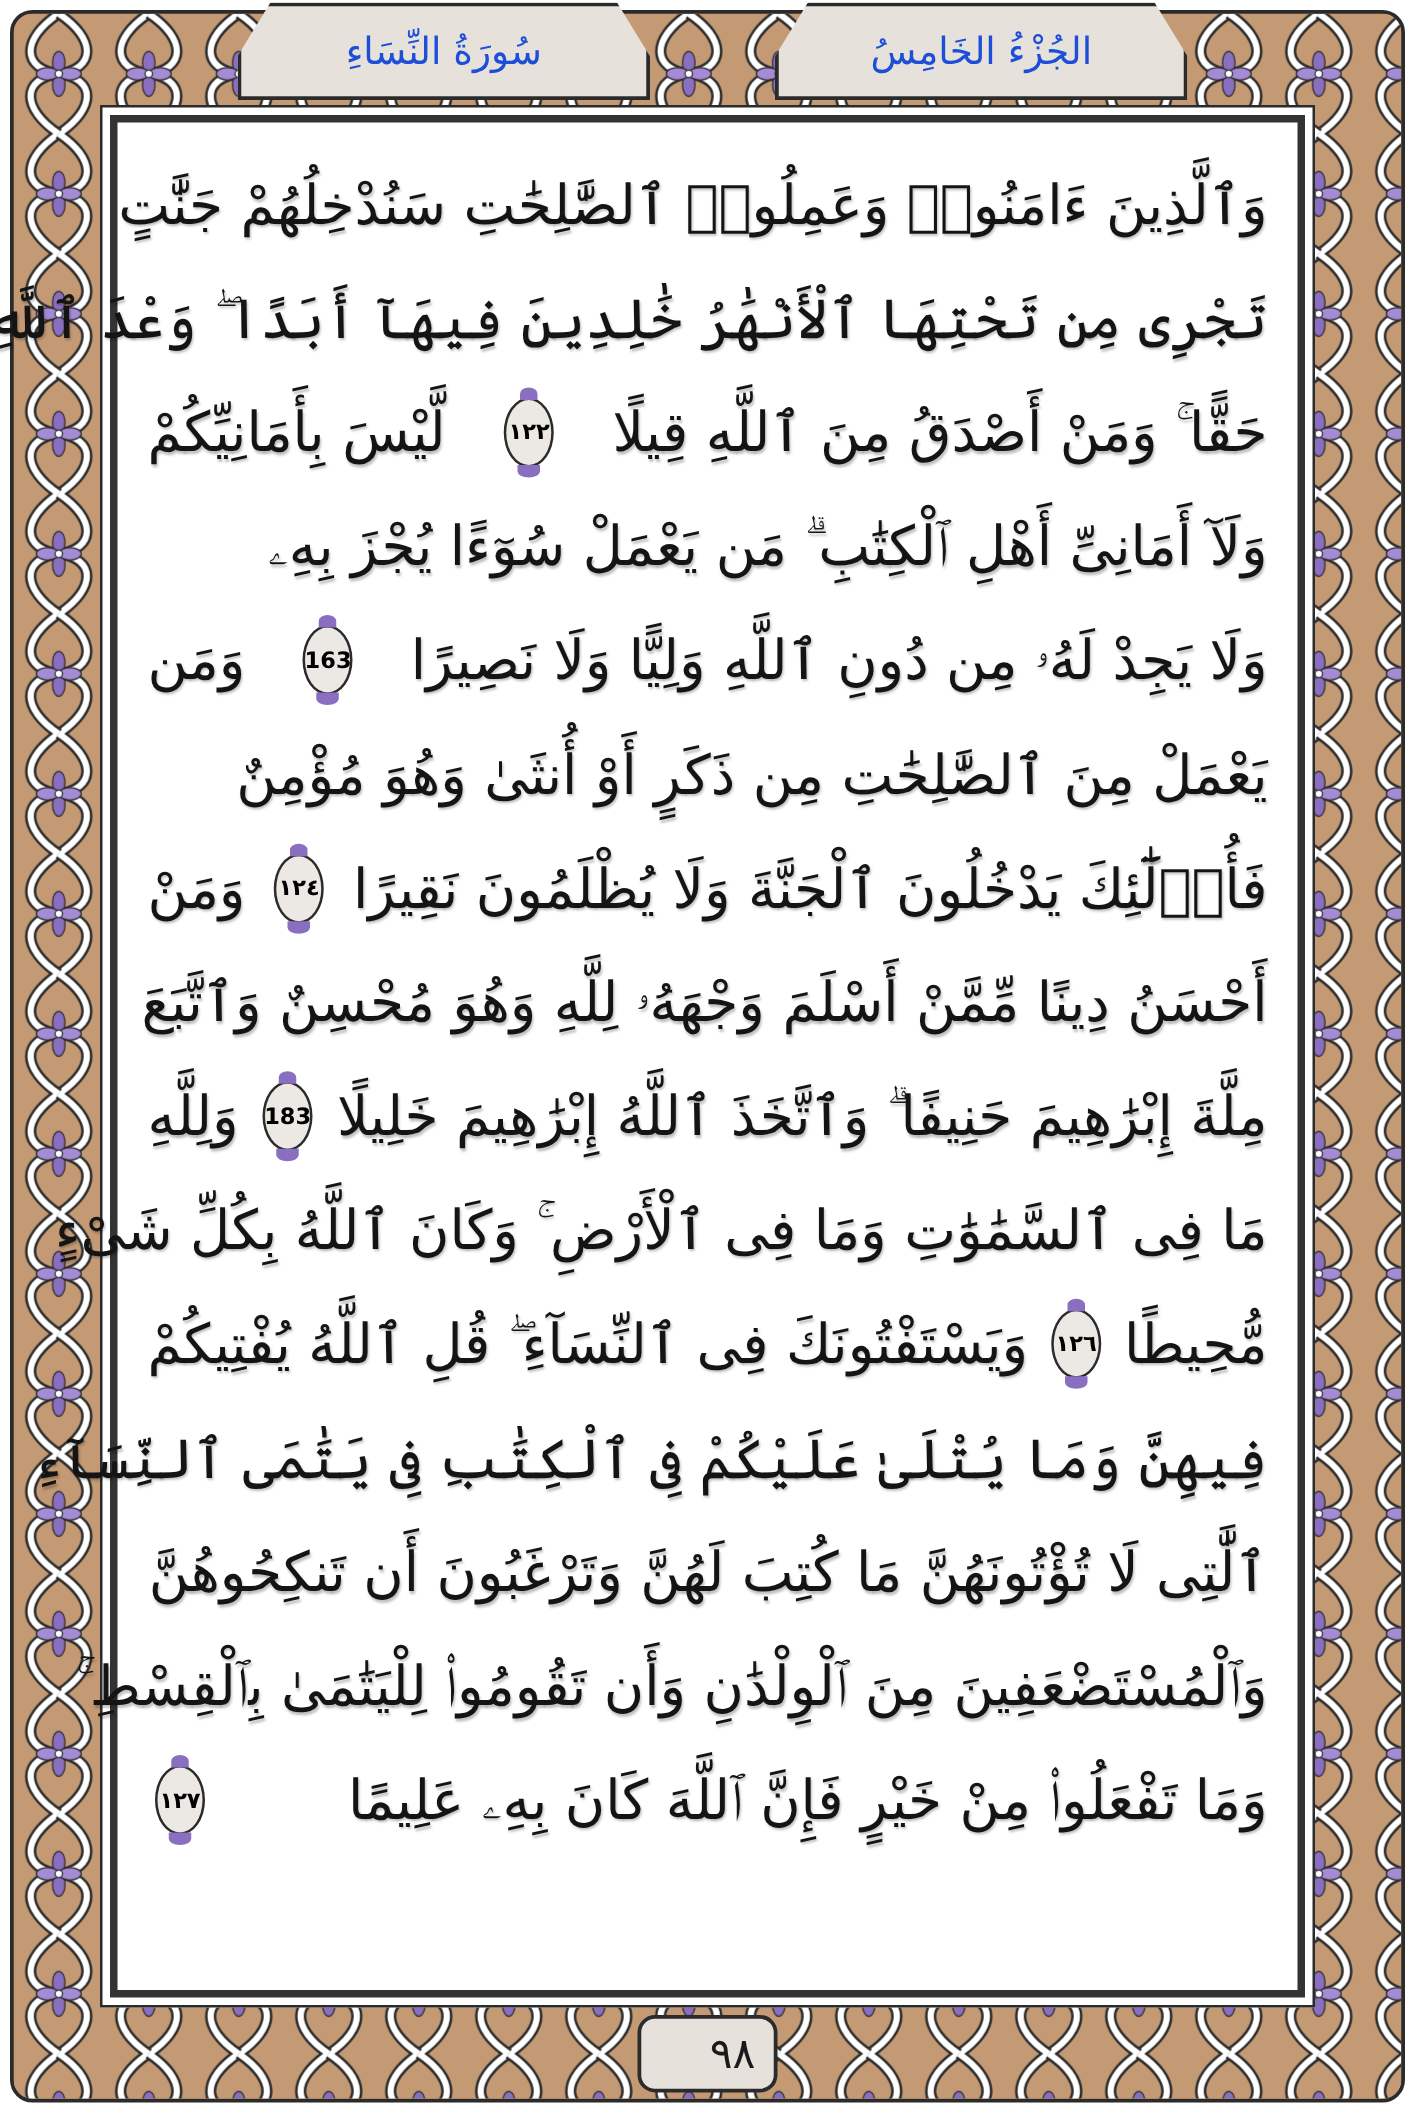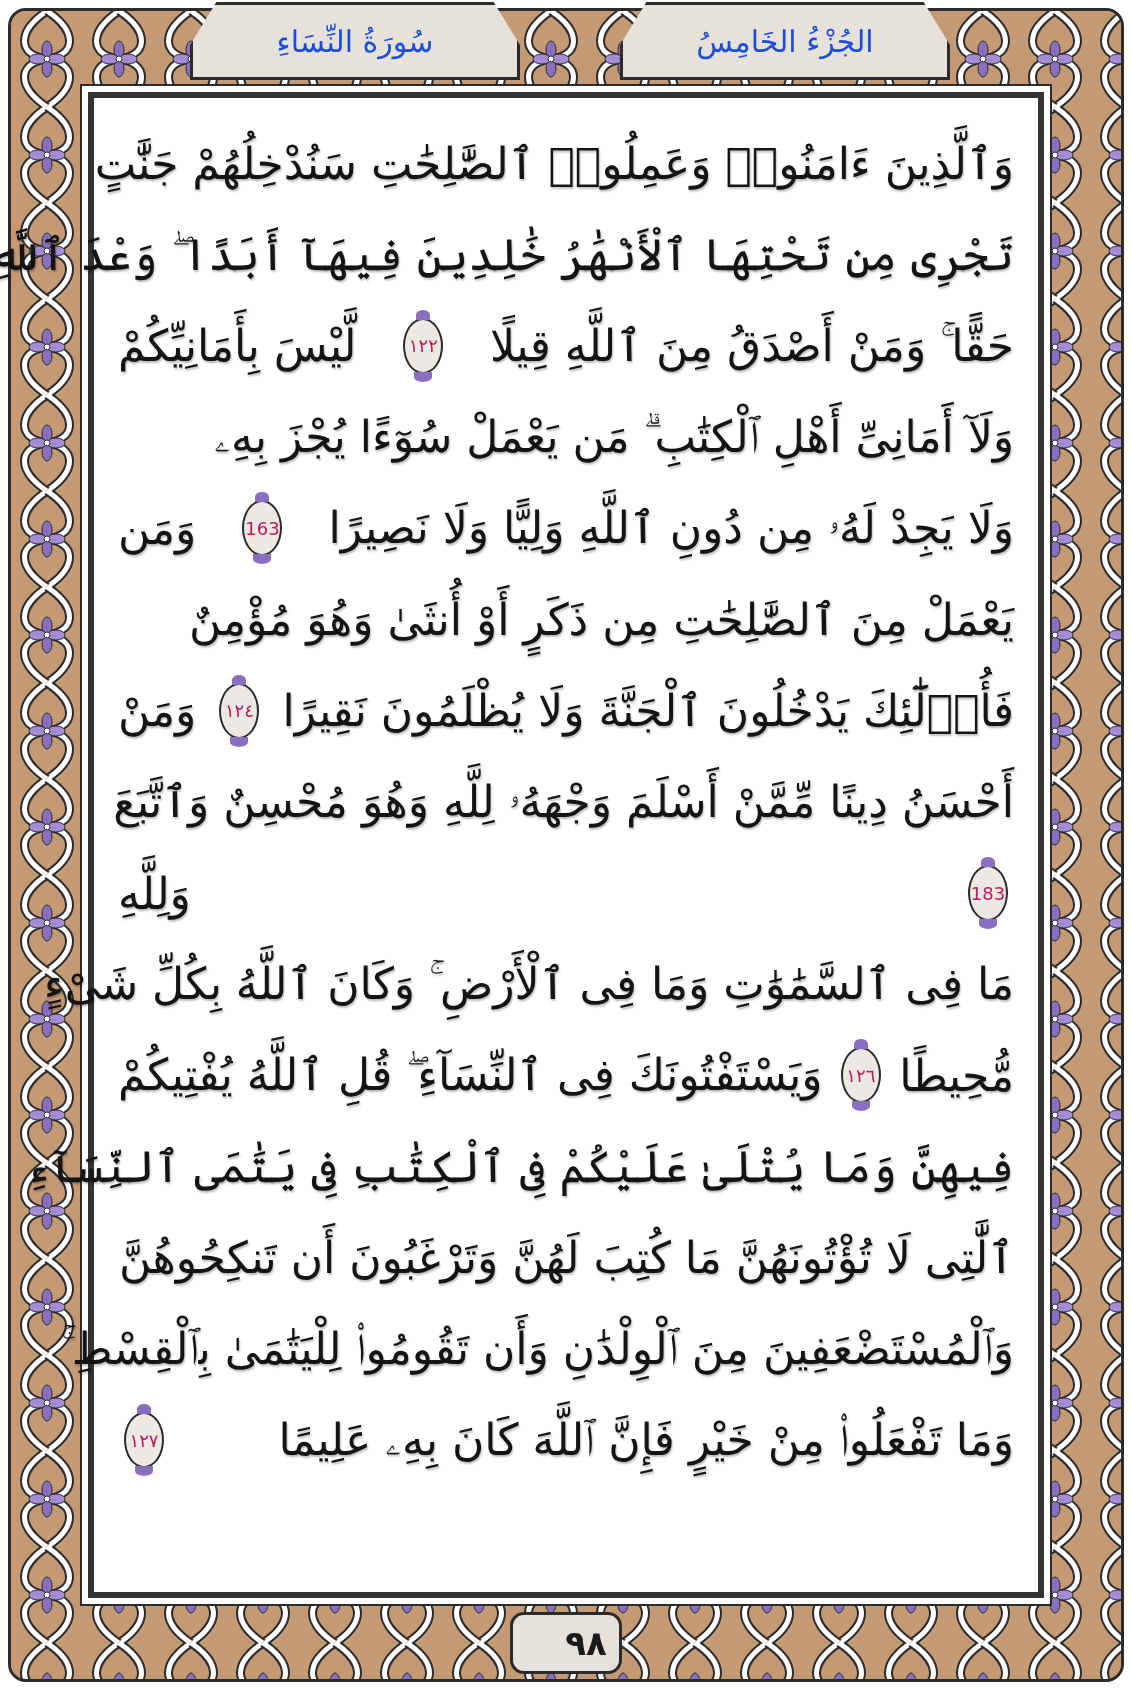--- a/index.html
+++ b/index.html
@@ -22,31 +22,31 @@
                  background:#ffffff; border:2px solid #2b2b2b; box-sizing:border-box; }
   .frame-inner { position:absolute; left:88px; top:92px; width:956px; height:1506px;
                  background:#ffffff; border:6px solid #333333; box-sizing:border-box; }
   .text-area { position:absolute; left:118px; top:118px; width:896px; height:1460px; direction:rtl; }
   .line { height:91.2px; display:flex; align-items:center; justify-content:space-between;
           font-family:"DejaVu Serif", serif; font-size:44px; color:#141414; white-space:nowrap;
           text-shadow: 1px 2px 2px rgba(0,0,0,0.25); }
   .line .seg { display:inline-block; }
   .marker { display:inline-flex; align-items:center; justify-content:center; width:40px; height:56px;
             border-radius:50%; background:#ece8e4; border:2px solid #2b2b2b; box-sizing:border-box;
-            font-size:18px; font-family:"DejaVu Sans", sans-serif; color:#be185d; position:relative; margin:0 6px;
-            text-shadow:none; }
+            font-size:18px; font-family:"DejaVu Sans", sans-serif; color:#000000; position:relative; margin:0 6px;
+            text-shadow:none;font-weight:bold; }
   .marker::before { content:""; position:absolute; top:-10px; left:50%; width:14px; height:10px; margin-left:-7px;
                     background:#8a6fc0; border-radius:50% 50% 0 0; }
   .marker::after { content:""; position:absolute; bottom:-10px; left:50%; width:18px; height:10px; margin-left:-9px;
                    background:#8a6fc0; border-radius:0 0 50% 50%; }
   
   .footer-cartouche { position:absolute; left:510px; top:1612px; width:112px; height:62px;
                       background:#e7e1dc; border:3px solid #2b2b2b; box-sizing:border-box; border-radius:14px;
                       display:flex; align-items:center; justify-content:center; }
-  .footer-cartouche span { font-family:"DejaVu Sans", sans-serif; font-size:34px; font-weight:bold; color:#1a1a1a;margin-left:40px; }
+  .footer-cartouche span { font-family:"DejaVu Sans", sans-serif; font-size:34px; font-weight:normal; color:#1a1a1a;margin-left:40px; }
 </style>
 </head>
 <body>
 
 <div class="page">
 
   <div class="ornament">
     <svg width="1110" height="1668" viewBox="0 0 1110 1668">
       <defs>
         <pattern id="vine" x="0" y="0" width="72" height="96" patternUnits="userSpaceOnUse">
@@ -103,20 +103,21 @@
     </div>
     <div class="line">
       <span class="seg">فَأُو۟لَٰٓئِكَ يَدْخُلُونَ ٱلْجَنَّةَ وَلَا يُظْلَمُونَ نَقِيرًا</span>
       <span class="marker">١٢٤</span>
       <span class="seg">وَمَنْ</span>
     </div>
     <div class="line">
       <span class="seg">أَحْسَنُ دِينًا مِّمَّنْ أَسْلَمَ وَجْهَهُۥ لِلَّهِ وَهُوَ مُحْسِنٌ وَٱتَّبَعَ</span>
     </div>
     <div class="line">
+      <span class="seg">مِلَّةَ إِبْرَٰهِيمَ حَنِيفًا ۗ وَٱتَّخَذَ ٱللَّهُ إِبْرَٰهِيمَ خَلِيلًا</span>
       <span class="marker">183</span>
       <span class="seg">وَلِلَّهِ</span>
     </div>
     <div class="line">
       <span class="seg">مَا فِى ٱلسَّمَٰوَٰتِ وَمَا فِى ٱلْأَرْضِ ۚ وَكَانَ ٱللَّهُ بِكُلِّ شَىْءٍ</span>
     </div>
     <div class="line">
       <span class="seg">مُّحِيطًا</span>
       <span class="marker">١٢٦</span>
       <span class="seg">وَيَسْتَفْتُونَكَ فِى ٱلنِّسَآءِ ۖ قُلِ ٱللَّهُ يُفْتِيكُمْ</span>

